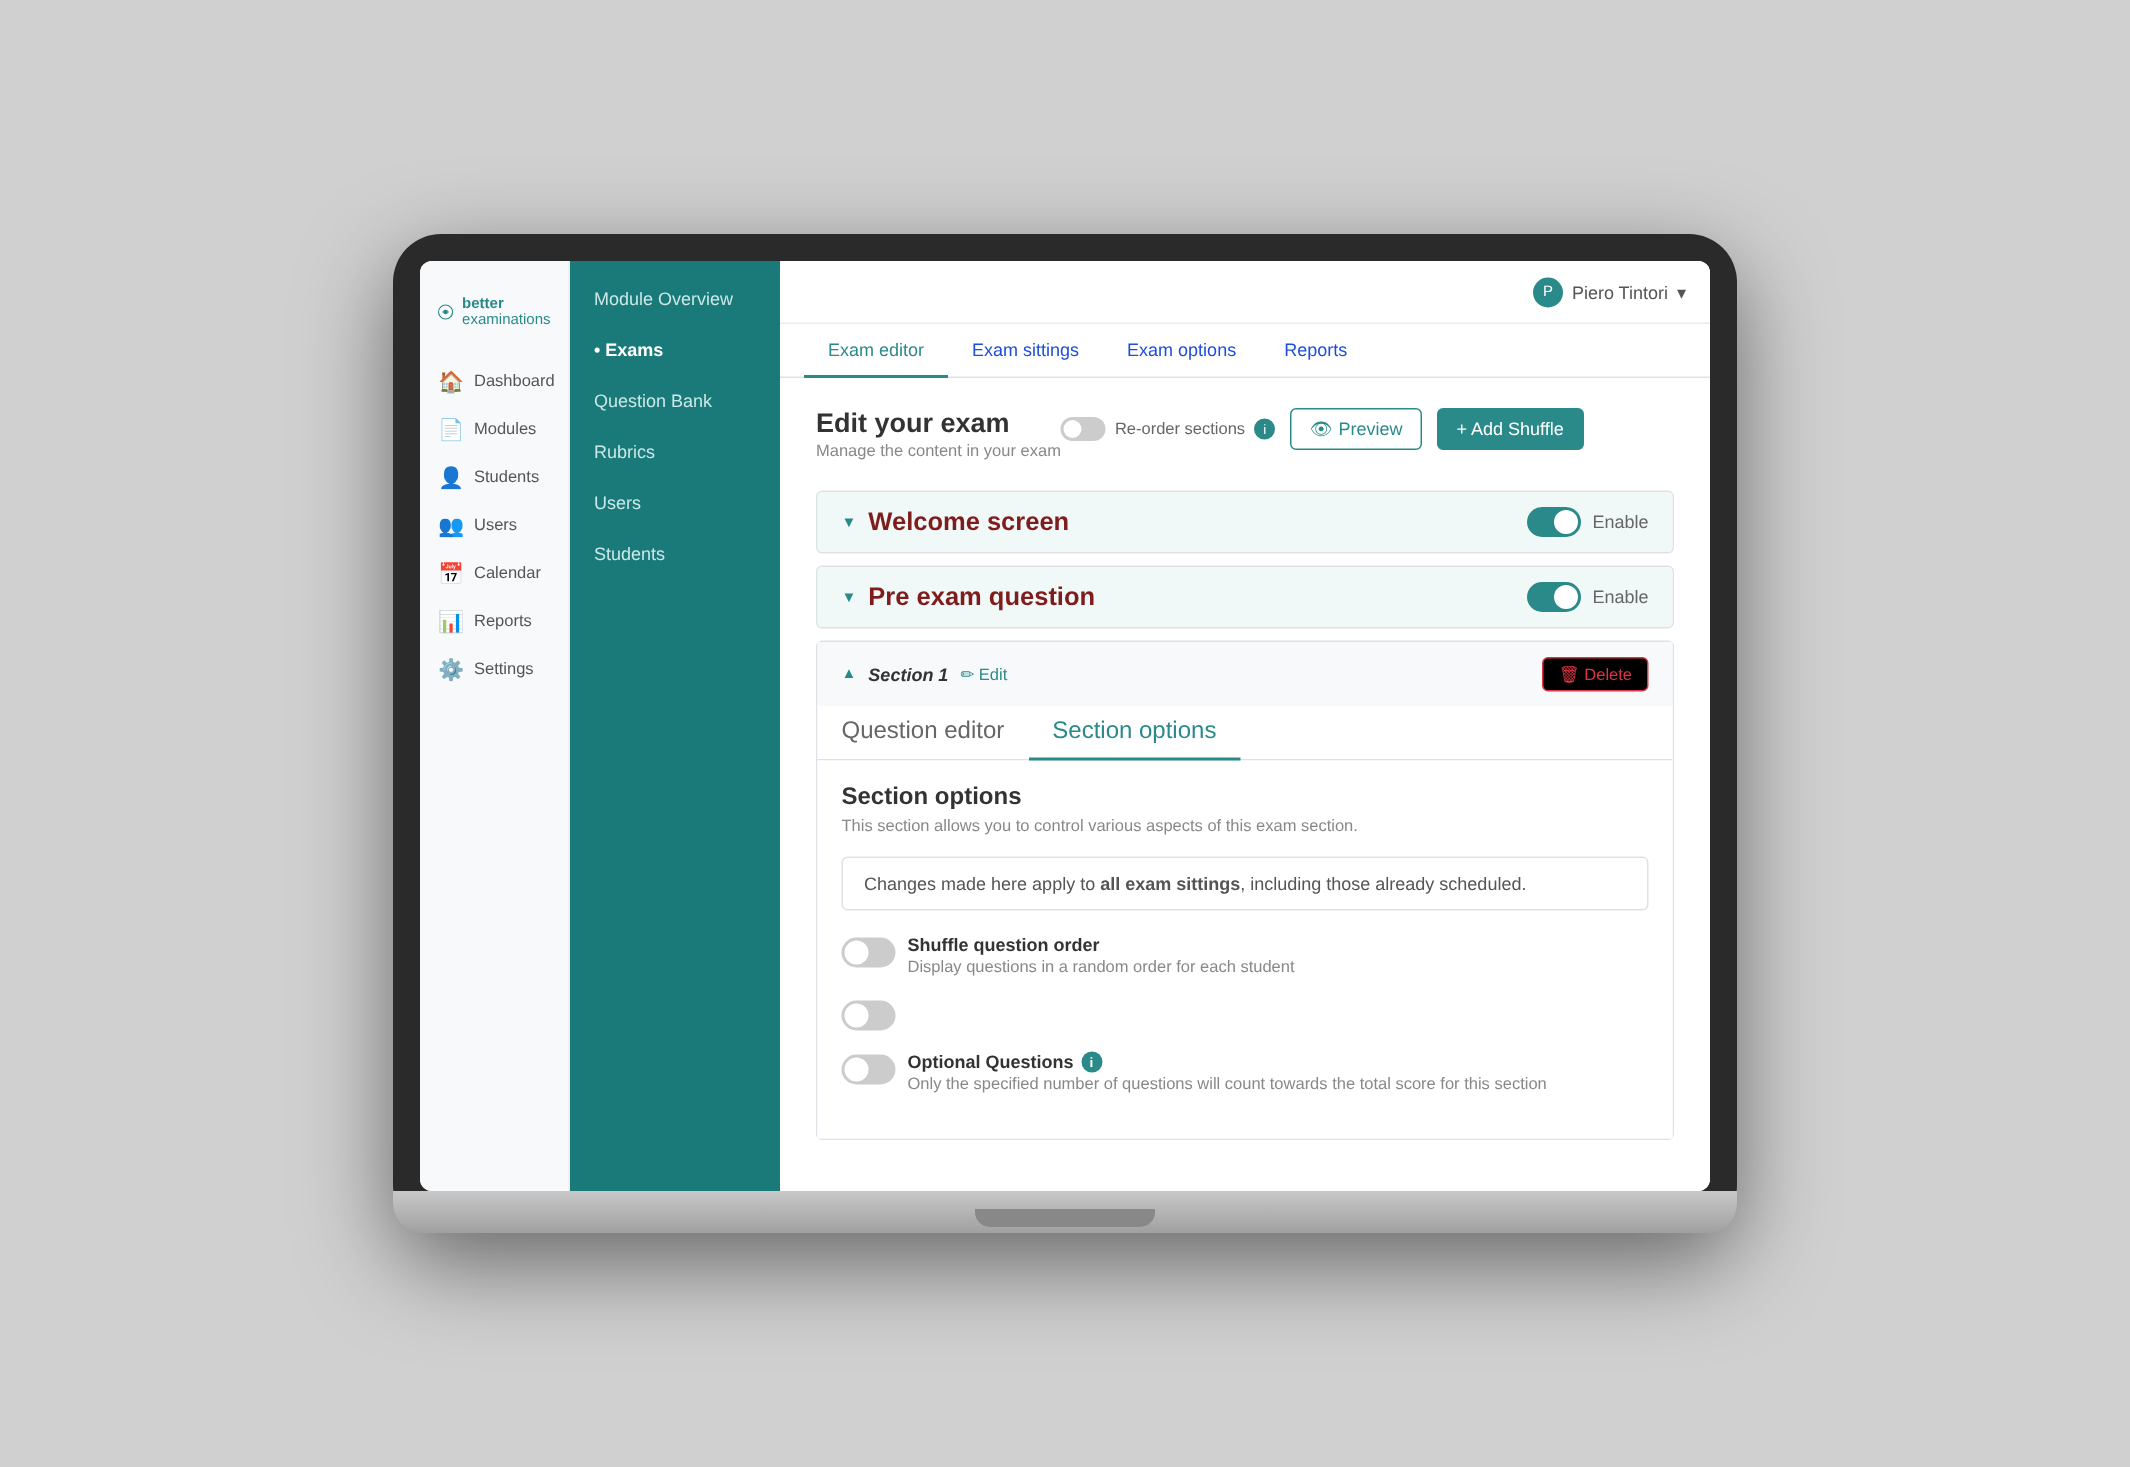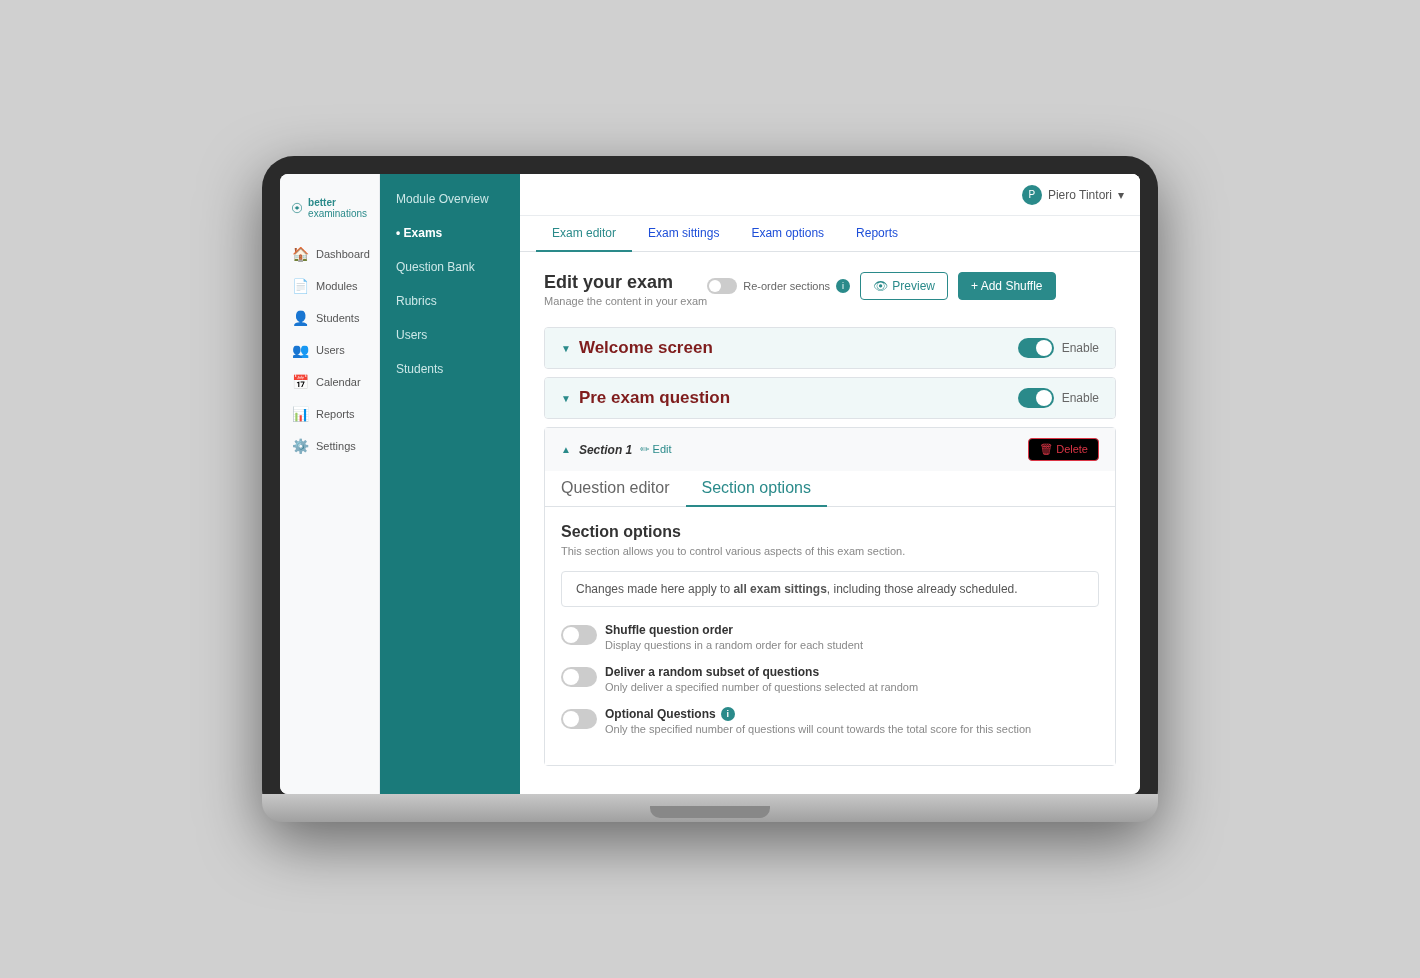--- a/index.html
+++ b/index.html
@@ -682,26 +682,20 @@
                 <div class="option-text-wrap">
                   <div class="option-title">
                     <span>Shuffle question order</span>
                   </div>
                   <div class="option-desc">Display questions in a random order for each student</div>
                 </div>
               </div>
 
               <div class="option-item">
                 <div class="option-toggle"></div>
-                <div class="option-text-wrap">
-                  <div class="option-title">
-                    <span>Deliver a random subset of questions</span>
-                  </div>
-                  <div class="option-desc">Only deliver a specified number of questions selected at random</div>
-                </div>
               </div>
 
               <div class="option-item">
                 <div class="option-toggle"></div>
                 <div class="option-text-wrap">
                   <div class="option-title">
                     <span>Optional Questions</span>
                     <span class="info-circle">i</span>
                   </div>
                   <div class="option-desc">Only the specified number of questions will count towards the total score for this section</div>

